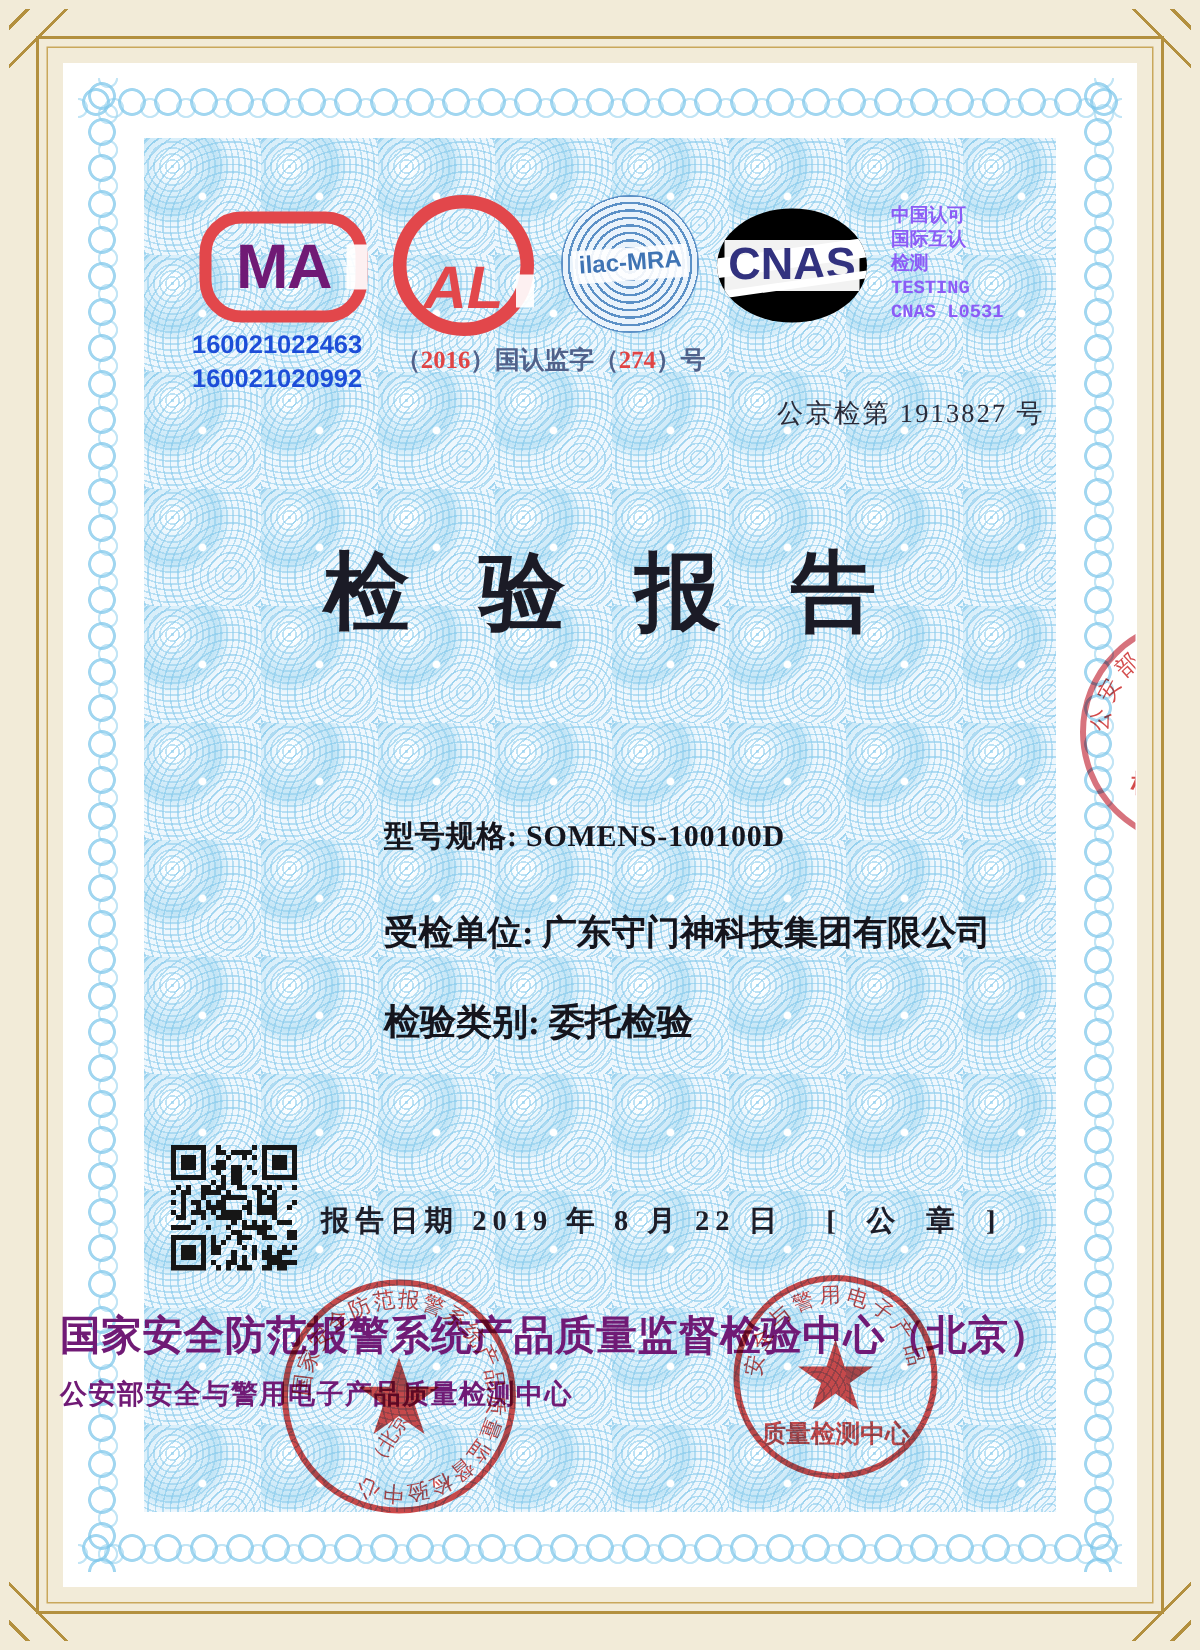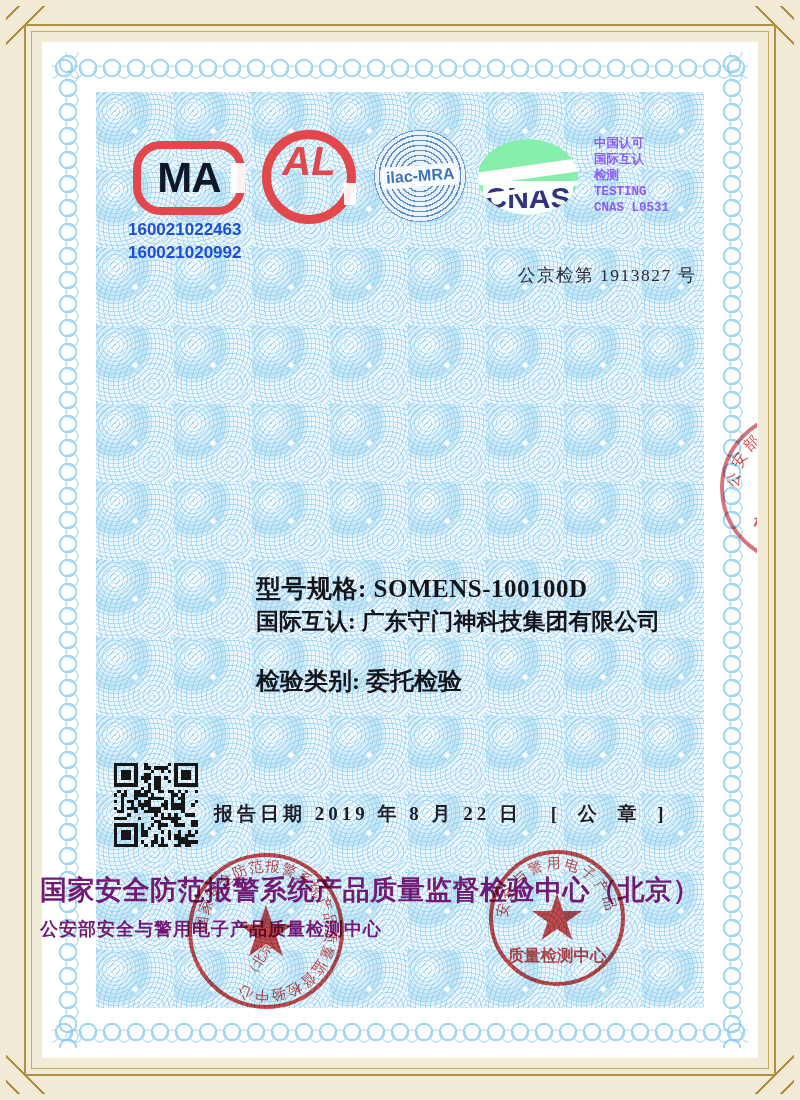--- a/index.html
+++ b/index.html
@@ -36,51 +36,51 @@
       repeating-radial-gradient(circle at 19px 19px, rgba(137,203,236,.55) 0 1px, rgba(255,255,255,0) 1px 4px),
       repeating-radial-gradient(circle at 58px 58px, rgba(116,193,232,.5) 0 1px, rgba(255,255,255,0) 1px 5px),
       radial-gradient(circle 39px at 19px 19px, rgba(255,255,255,.95) 0 5px, rgba(190,228,245,.25) 14px, rgba(150,210,238,.5) 30px, rgba(255,255,255,0) 39px);
     background-size:78px 78px,78px 78px,78px 78px,78px 78px;}
   
   .cma{position:absolute;left:133px;top:141px;width:112px;height:74px;
     border:8px solid #e2474b;border-radius:28px;box-sizing:border-box;
     display:flex;align-items:center;justify-content:center;}
   .cma:after{content:"";position:absolute;right:-8px;top:50%;transform:translateY(-50%);
     width:14px;height:30px;background:rgba(255,255,255,.92);}
-  .cma-txt{font-family:"Liberation Sans",sans-serif;font-weight:bold;font-size:42px;color:#0f172a;letter-spacing:-1px;}
+  .cma-txt{font-family:"Liberation Sans",sans-serif;font-weight:bold;font-size:42px;color:#701a75;letter-spacing:-1px;}
   .cal{position:absolute;left:262px;top:130px;width:94px;height:94px;border:9px solid #e2474b;
-    border-radius:50%;box-sizing:border-box;display:flex;align-items:flex-start;justify-content:center;}
+    border-radius:50%;box-sizing:border-box;display:flex;align-items:flex-end;justify-content:center;}
   .cal:after{content:"";position:absolute;right:-9px;top:58%;width:12px;height:22px;background:rgba(255,255,255,.92);}
   .cal-txt{font-family:"Liberation Sans",sans-serif;font-weight:bold;font-size:40px;color:#e2474b;font-style:italic;}
   .ilac{position:absolute;left:374px;top:130px;width:92px;height:92px;border-radius:50%;
     background:repeating-radial-gradient(circle at 50% 50%, #5b90c6 0 1.5px, #eaf3fb 1.5px 5px);
     display:flex;align-items:center;justify-content:center;overflow:hidden;}
   .ilac-band{background:rgba(255,255,255,.9);padding:2px 4px;transform:rotate(-4deg);}
   .ilac-txt{font-family:"Liberation Sans",sans-serif;font-weight:bold;font-size:16px;color:#3f74b4;}
   .cnas{position:absolute;left:478px;top:139px;width:100px;height:76px;border-radius:50%;
-    background:#86efac;display:flex;align-items:flex-end;justify-content:center;overflow:hidden;}
+    background:#000000;display:flex;align-items:center;justify-content:center;overflow:hidden;}
   .cnas:before{content:"";position:absolute;left:-12px;top:26px;width:130px;height:13px;background:#fff;transform:rotate(-8deg);}
   .cnas:after{content:"";position:absolute;left:-12px;bottom:23px;width:130px;height:5px;background:#fff;transform:rotate(-8deg);}
   .cnas-txt{position:relative;font-family:"Liberation Sans",sans-serif;font-weight:bold;font-size:30px;color:#32327f;
     background:rgba(255,255,255,.95);padding:0 2px;letter-spacing:0;}
   .cnas-block{position:absolute;left:594px;top:136px;font-family:Liberation Mono, monospace;
     font-size:12.5px;line-height:16px;color:#8b5cf6;font-weight:bold;}
   .certnos{position:absolute;left:128px;top:218px;font-family:"Liberation Sans",sans-serif;
     font-weight:bold;font-size:17px;line-height:23px;color:#1d4ed8;}
   .approval{position:absolute;left:264px;top:229px;font-size:16.5px;font-weight:bold;color:#50618a;}
   .approval .rednum{color:#e04545;}
   
   .report-no{position:absolute;left:518px;top:263px;font-size:17.5px;color:#2a2a38;letter-spacing:1.5px;text-align:center;}
   
   .title{position:absolute;left:0;right:0;top:357px;text-align:center;font-size:57px;
     font-weight:600;color:#1b1b26;letter-spacing:0.82em;text-indent:0.82em;margin:0;}
   
   .field{position:absolute;left:256px;color:#15151d;font-weight:600;white-space:nowrap;}
   .f0{top:487px;font-size:21px;}
-  .f1{top:572px;font-size:25px;letter-spacing:.5px;}
+  .f1{top:544px;font-size:20px;letter-spacing:.5px;}
   .f2{top:606px;font-size:23px;}
   .f3{top:665px;font-size:24px;}
   
   .qr{position:absolute;left:114px;top:763px;width:84px;height:84px;}
   .dateline{position:absolute;left:214px;top:801px;font-size:19px;color:#1d1d28;
     font-weight:600;letter-spacing:4px;white-space:nowrap;}
   .dateline .seal-note{margin-left:20px;letter-spacing:8px;}
   
   .issuer{position:absolute;left:40px;right:40px;text-align:left;color:#701a75;font-weight:600;white-space:nowrap;}
   .i1{top:872px;font-size:27px;letter-spacing:.5px;}
@@ -131,26 +131,28 @@
     <div>国际互认</div>
     <div>检测</div>
     <div>TESTING</div>
     <div>CNAS L0531</div>
   </div>
 
   <div class="certnos">
     <div>160021022463</div>
     <div>160021020992</div>
   </div>
+  <div class="approval"><span>（</span><span class="rednum">2016</span><span>）国认监字（</span><span class="rednum">274</span><span>）号</span></div>
 
   <div class="report-no">公京检第 1913827 号</div>
 
+  <h1 class="title">检验报告</h1>
 
   <div class="field f1"><span>型号规格:</span> <span>SOMENS-100100D</span></div>
-  <div class="field f2"><span>国际互认:</span> <span>广东守门神科技集团有限公司</span></div>
+  <div class="field f2"><span>受检单位:</span> <span>广东守门神科技集团有限公司</span></div>
   <div class="field f3"><span>检验类别:</span> <span>委托检验</span></div>
 
   <svg class="qr" viewBox="0 0 25 25" shape-rendering="crispEdges">
       <rect x="0" y="0" width="1" height="1" fill="#161616"></rect>
       <rect x="1" y="0" width="1" height="1" fill="#161616"></rect>
       <rect x="2" y="0" width="1" height="1" fill="#161616"></rect>
       <rect x="3" y="0" width="1" height="1" fill="#161616"></rect>
       <rect x="4" y="0" width="1" height="1" fill="#161616"></rect>
       <rect x="5" y="0" width="1" height="1" fill="#161616"></rect>
       <rect x="6" y="0" width="1" height="1" fill="#161616"></rect>

